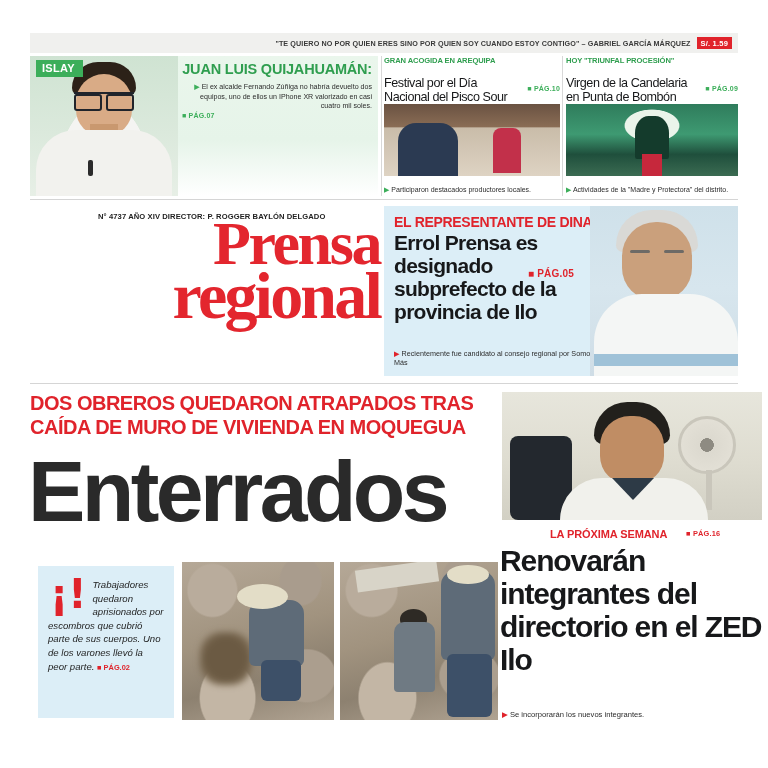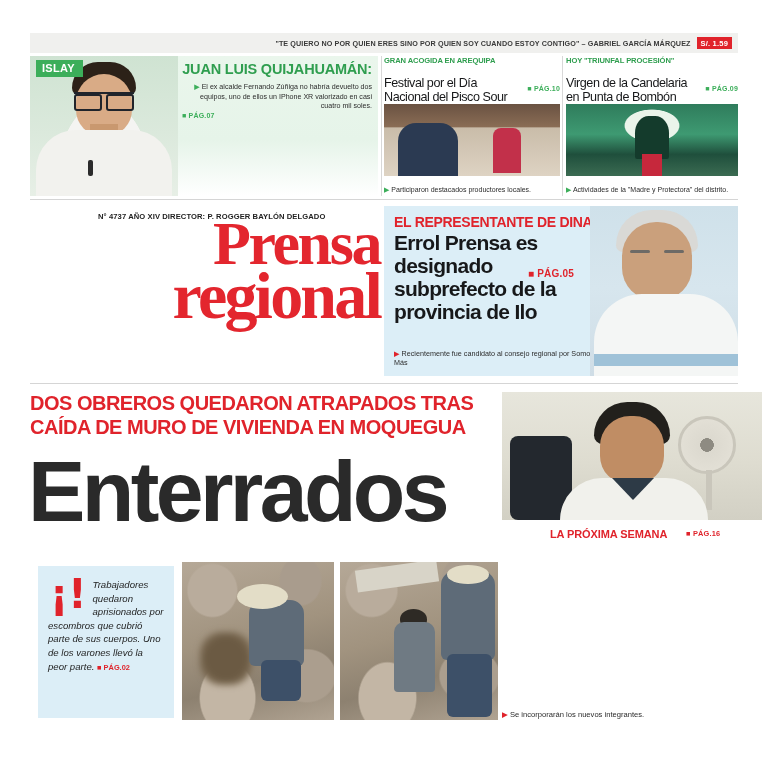--- a/index.html
+++ b/index.html
@@ -430,15 +430,16 @@
     <div class="chairback"></div>
     <div class="fan"></div>
     <div class="fanstem"></div>
     <div class="hair"></div>
     <div class="face"></div>
     <div class="polo"></div>
     <div class="collar"></div>
   </div>
   <div class="zed-kicker">LA PRÓXIMA SEMANA</div>
   <div class="zed-pag">PÁG.16</div>
+  <div class="zed-head">Renovarán integrantes del directorio en el ZED Ilo</div>
   <div class="zed-deck"><span class="arrow">▶</span> <span>Se incorporarán los nuevos integrantes.</span></div>
 
 </div>
 
 </body></html>

